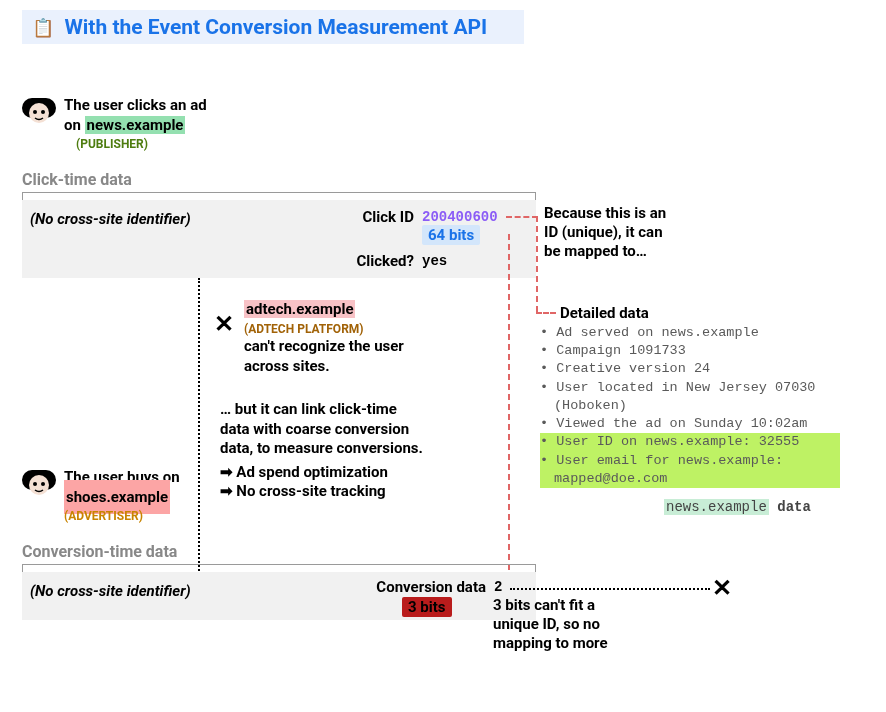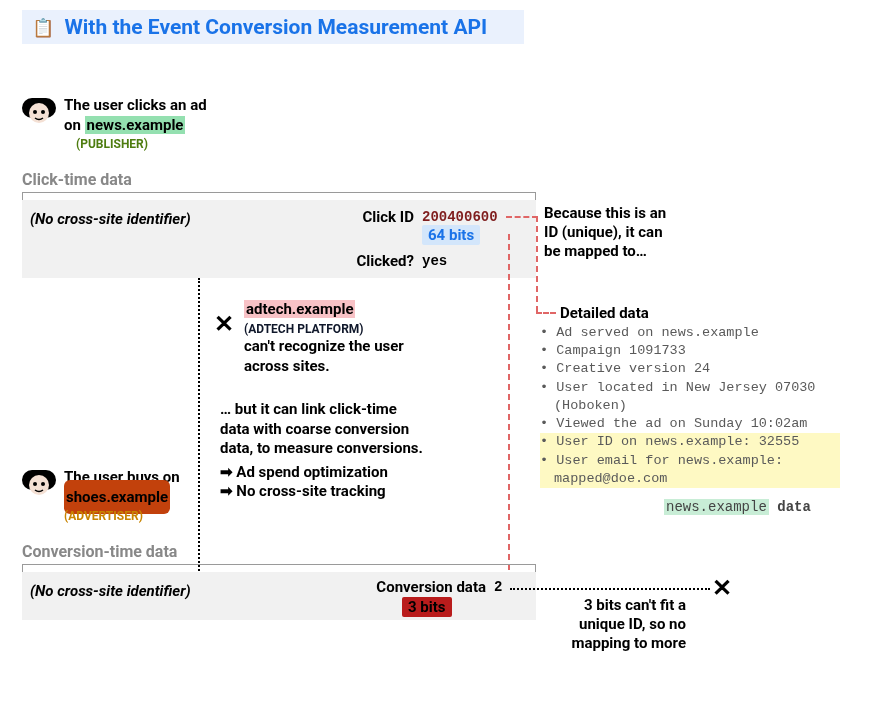--- a/index.html
+++ b/index.html
@@ -35,21 +35,21 @@
     position: absolute;
     width: 34px; height: 34px;
   }
   .avatar svg { width: 34px; height: 34px; }
 
   
   .tblock { position: absolute; font-weight: 700; font-size: 15px; line-height: 1.3; }
   .role-label { font-weight: 700; font-size: 12px; }
   .hl-green { background: #94e0b0; padding: 0 2px; }
   .hl-green-soft { background: #c8edd6; padding: 0 2px; }
-  .hl-yellow { background: #c2410c; padding: 8px 2px; border-radius: 6px; }
+  .hl-yellow { background: #fca5a5; padding: 8px 2px; }
   .hl-pink { background: #f8c2c6; padding: 0 2px; }
   .hl-blue { background: #d3e6fb; color: #1a73e8; font-weight: 700; padding: 1px 6px; border-radius: 2px; }
   .hl-gray { background: #b91c1c; font-weight: 700; padding: 1px 6px; border-radius: 2px; }
 
   .section-header {
     position: absolute;
     color: #888;
     font-weight: 700;
     font-size: 16px;
   }
@@ -84,21 +84,21 @@
   .hdashed-red { position: absolute; border-top: 2px dashed #e06666; }
 
   .detailed-list {
     position: absolute;
     font-family: "SFMono-Regular", Consolas, "Liberation Mono", Menlo, monospace;
     color:#5a5a5a;
     font-size: 13.5px;
     line-height: 1.35;
   }
   .detailed-list .bullet::before { content: "• "; }
-  .detailed-list .hl-row { background:#fef9c3; display:block;font-family:Liberation Mono, monospace; }
+  .detailed-list .hl-row { background:#bef264; display:block;font-family:Liberation Mono, monospace; }
   .detailed-list .pad { padding-left: 14px; display:block; }
 
   .arrow-r { font-weight: 700; }
 </style>
 </head>
 <body>
 
 <div class="title-bar">
   <span class="ticon">📋</span>
   <span>With the Event Conversion Measurement API</span>
@@ -122,21 +122,21 @@
 
 <div class="section-header" style="left:22px; top:170px;">Click-time data</div>
 <div class="section-line" style="left:22px; top:192px; width:514px;"></div>
 <div class="section-tick" style="left:22px; top:193px;"></div>
 <div class="section-tick" style="left:535px; top:193px;"></div>
 
 <div class="gray-slab" style="left:22px; top:200px; width:514px; height:78px;"></div>
 <div class="tblock italic" style="left:30px; top:210px;">(No cross-site identifier)</div>
 
 <div class="tblock" style="left:346px; top:208px; text-align:right; width:68px;">Click ID</div>
-<div class="tblock mono" style="left:422px; top:208px; color:#7f1d1d; font-weight:700;">200400600</div>
+<div class="tblock mono" style="left:422px; top:208px; color:#8b5cf6; font-weight:700;">200400600</div>
 <div style="position:absolute; left:422px; top:226px;"><span class="hl-blue">64 bits</span></div>
 <div class="tblock" style="left:346px; top:252px; text-align:right; width:68px;">Clicked?</div>
 <div class="tblock mono" style="left:422px; top:252px; color:#000;">yes</div>
 
 <div class="tblock" style="left:544px; top:204px; width:170px; line-height:1.25;">
   <div>Because this is an</div>
   <div>ID (unique), it can</div>
   <div>be mapped to…</div>
 </div>
 
@@ -158,21 +158,21 @@
 </div>
 <div style="position:absolute; left:664px; top:498px; font-size:14px;">
   <span class="hl-green-soft mono" style="color:#444;">news.example</span><span class="mono" style="color:#444; font-weight:700;"> data</span>
 </div>
 
 <div class="vdotted" style="left:198px; top:278px; height:296px;"></div>
 
 <div class="xmark" style="left:214px; top:310px;">✕</div>
 <div class="tblock" style="left:244px; top:300px; width:230px;">
   <div><span class="hl-pink">adtech.example</span></div>
-  <div class="role-label" style="color:#0f172a; margin-top:2px;">(ADTECH PLATFORM)</div>
+  <div class="role-label" style="color:#a16207; margin-top:2px;">(ADTECH PLATFORM)</div>
   <div>can't recognize the user</div>
   <div>across sites.</div>
 </div>
 
 <div class="tblock" style="left:220px; top:400px; width:250px;">
   <div>… but it can link click-time</div>
   <div>data with coarse conversion</div>
   <div>data, to measure conversions.</div>
   <div style="margin-top:4px;"><span class="arrow-r">➡</span> <span>Ad spend optimization</span></div>
   <div><span class="arrow-r">➡</span> <span>No cross-site tracking</span></div>
@@ -204,17 +204,17 @@
 <div class="gray-slab" style="left:22px; top:572px; width:514px; height:48px;"></div>
 <div class="tblock italic" style="left:30px; top:582px;">(No cross-site identifier)</div>
 
 <div class="tblock" style="left:300px; top:578px; text-align:right; width:186px;">Conversion data</div>
 <div class="tblock mono" style="left:494px; top:578px; color:#000; font-weight:700;">2</div>
 <div style="position:absolute; left:402px; top:598px;"><span class="hl-gray">3 bits</span></div>
 
 <div class="hdotted" style="left:510px; top:588px; width:200px;"></div>
 <div class="xmark" style="left:712px; top:574px;">✕</div>
 
-<div class="tblock" style="left:516px; top:596px; width:170px; line-height:1.25;text-align:right;">
+<div class="tblock" style="left:493px; top:596px; width:170px; line-height:1.25;">
   <div>3 bits can't fit a</div>
   <div>unique ID, so no</div>
   <div>mapping to more</div>
 </div>
 
 </body></html>

